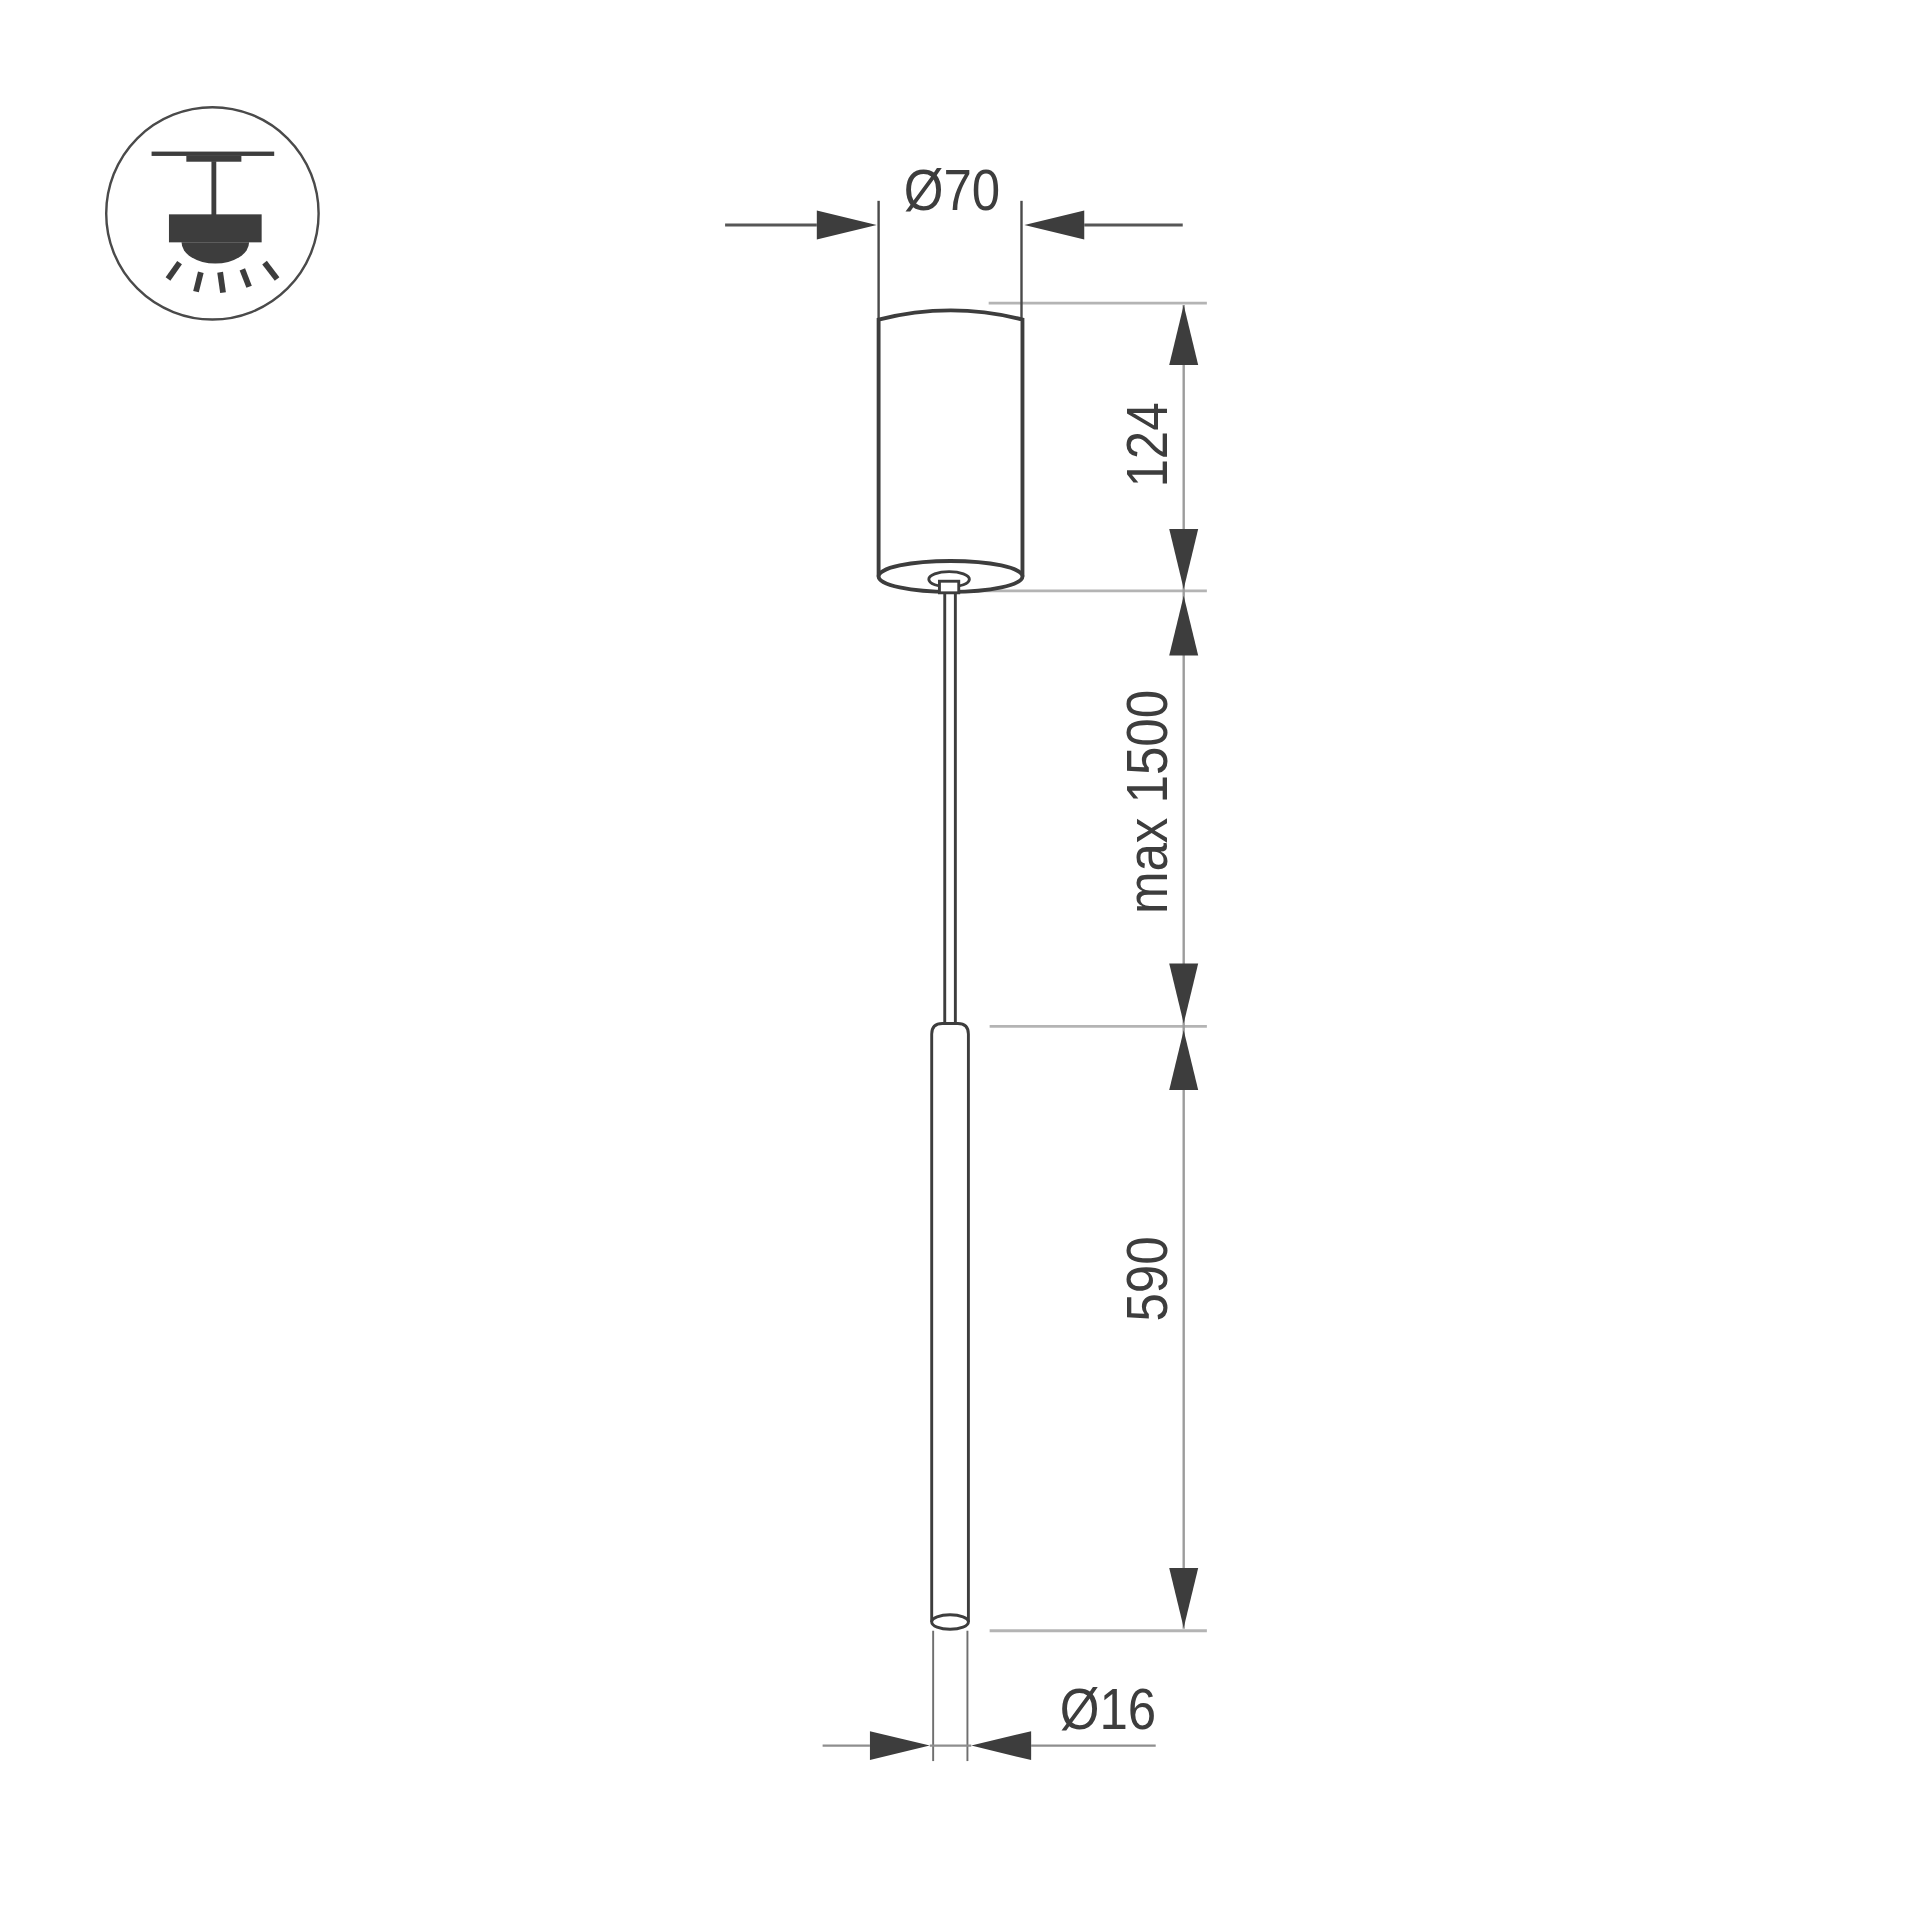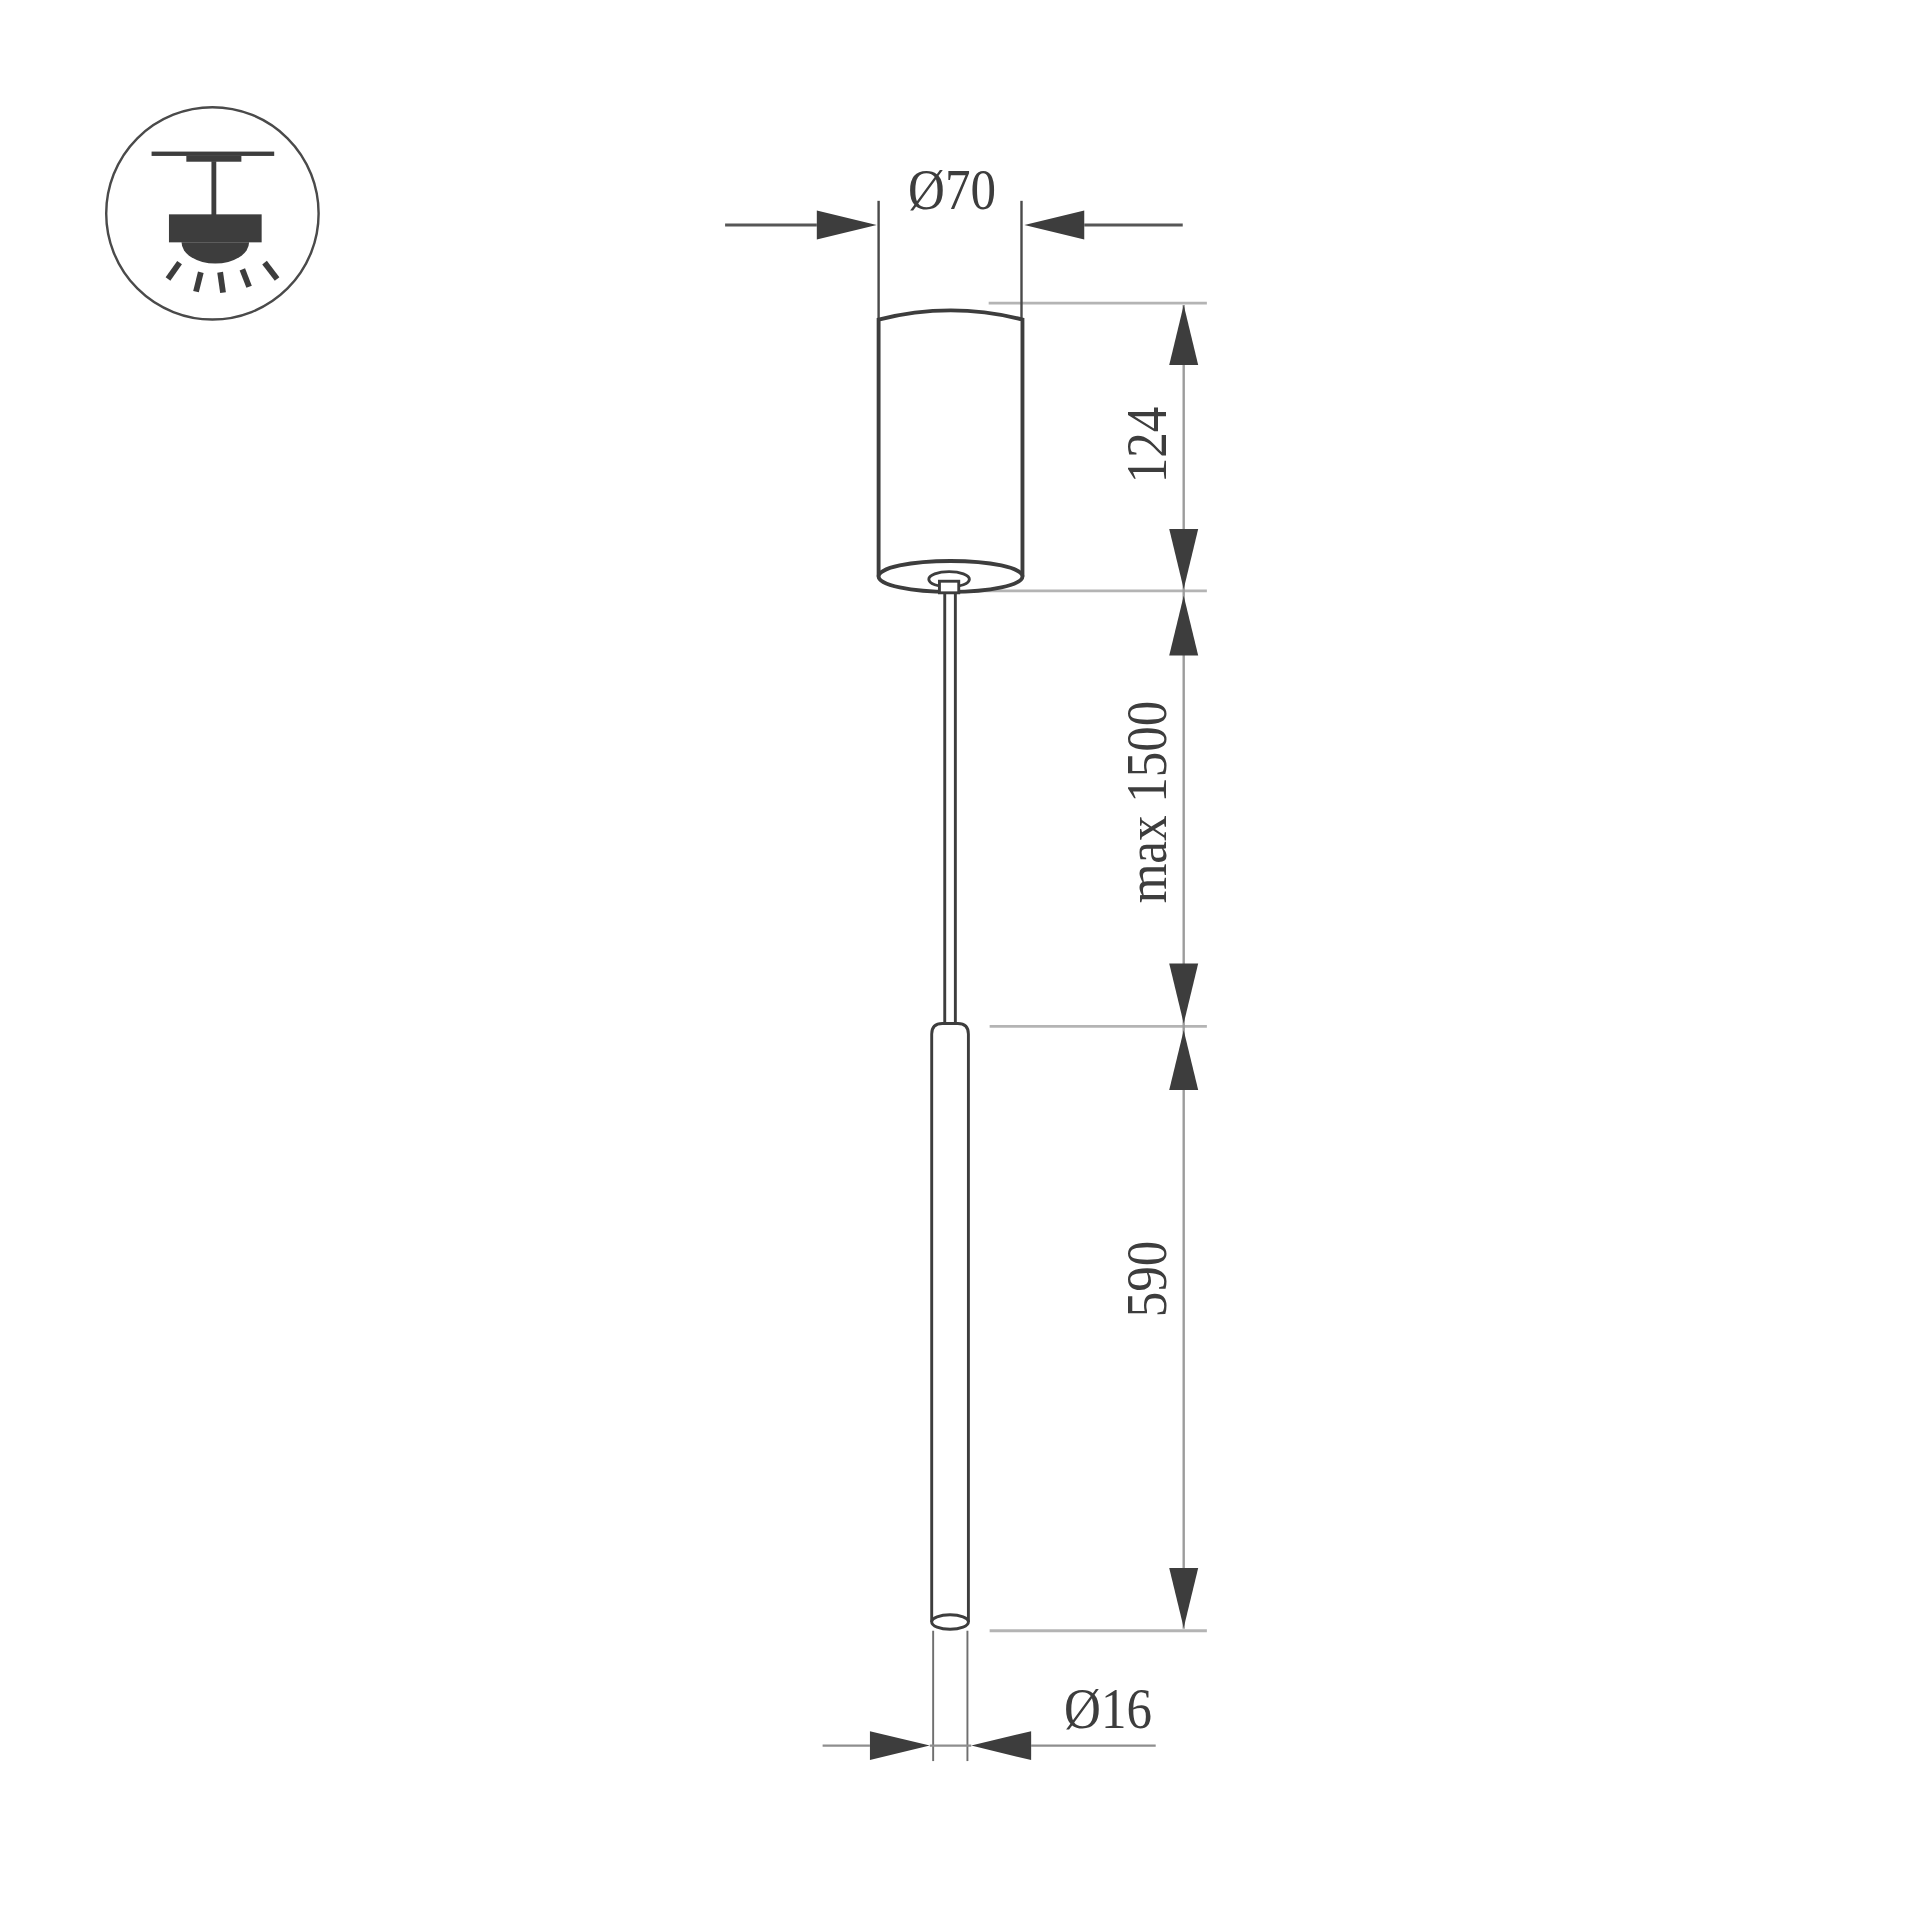--- a/index.html
+++ b/index.html
@@ -10,21 +10,21 @@
     --line-seg-light:#8e8e8e;
     --line-ext-dark:#4a4a4a;
     --bg:#ffffff;
   }
   html,body{margin:0;padding:0;background:var(--bg);}
   .canvas{
     position:relative;
     width:1931px;height:1931px;
     background:var(--bg);
     overflow:hidden;
-    font-family:Liberation Serif, serif;
+    font-family:Liberation Sans, sans-serif;
   }
   svg{position:absolute;left:0;top:0;}
   
   .obj{stroke:var(--line-dark);stroke-width:4;fill:#fff;}
   .obj-thin{stroke:var(--line-dark);stroke-width:3;fill:#fff;}
   .wire{stroke:var(--line-dark);stroke-width:3;fill:none;}
   .ext-h{stroke:var(--line-light);stroke-width:3;fill:none;}
   .ext-v-dark{stroke:var(--line-ext-dark);stroke-width:2.5;fill:none;}
   .ext-v-thin{stroke:#6f6f6f;stroke-width:2;fill:none;}
   .dim-v{stroke:var(--line-mid);stroke-width:2.5;fill:none;}

